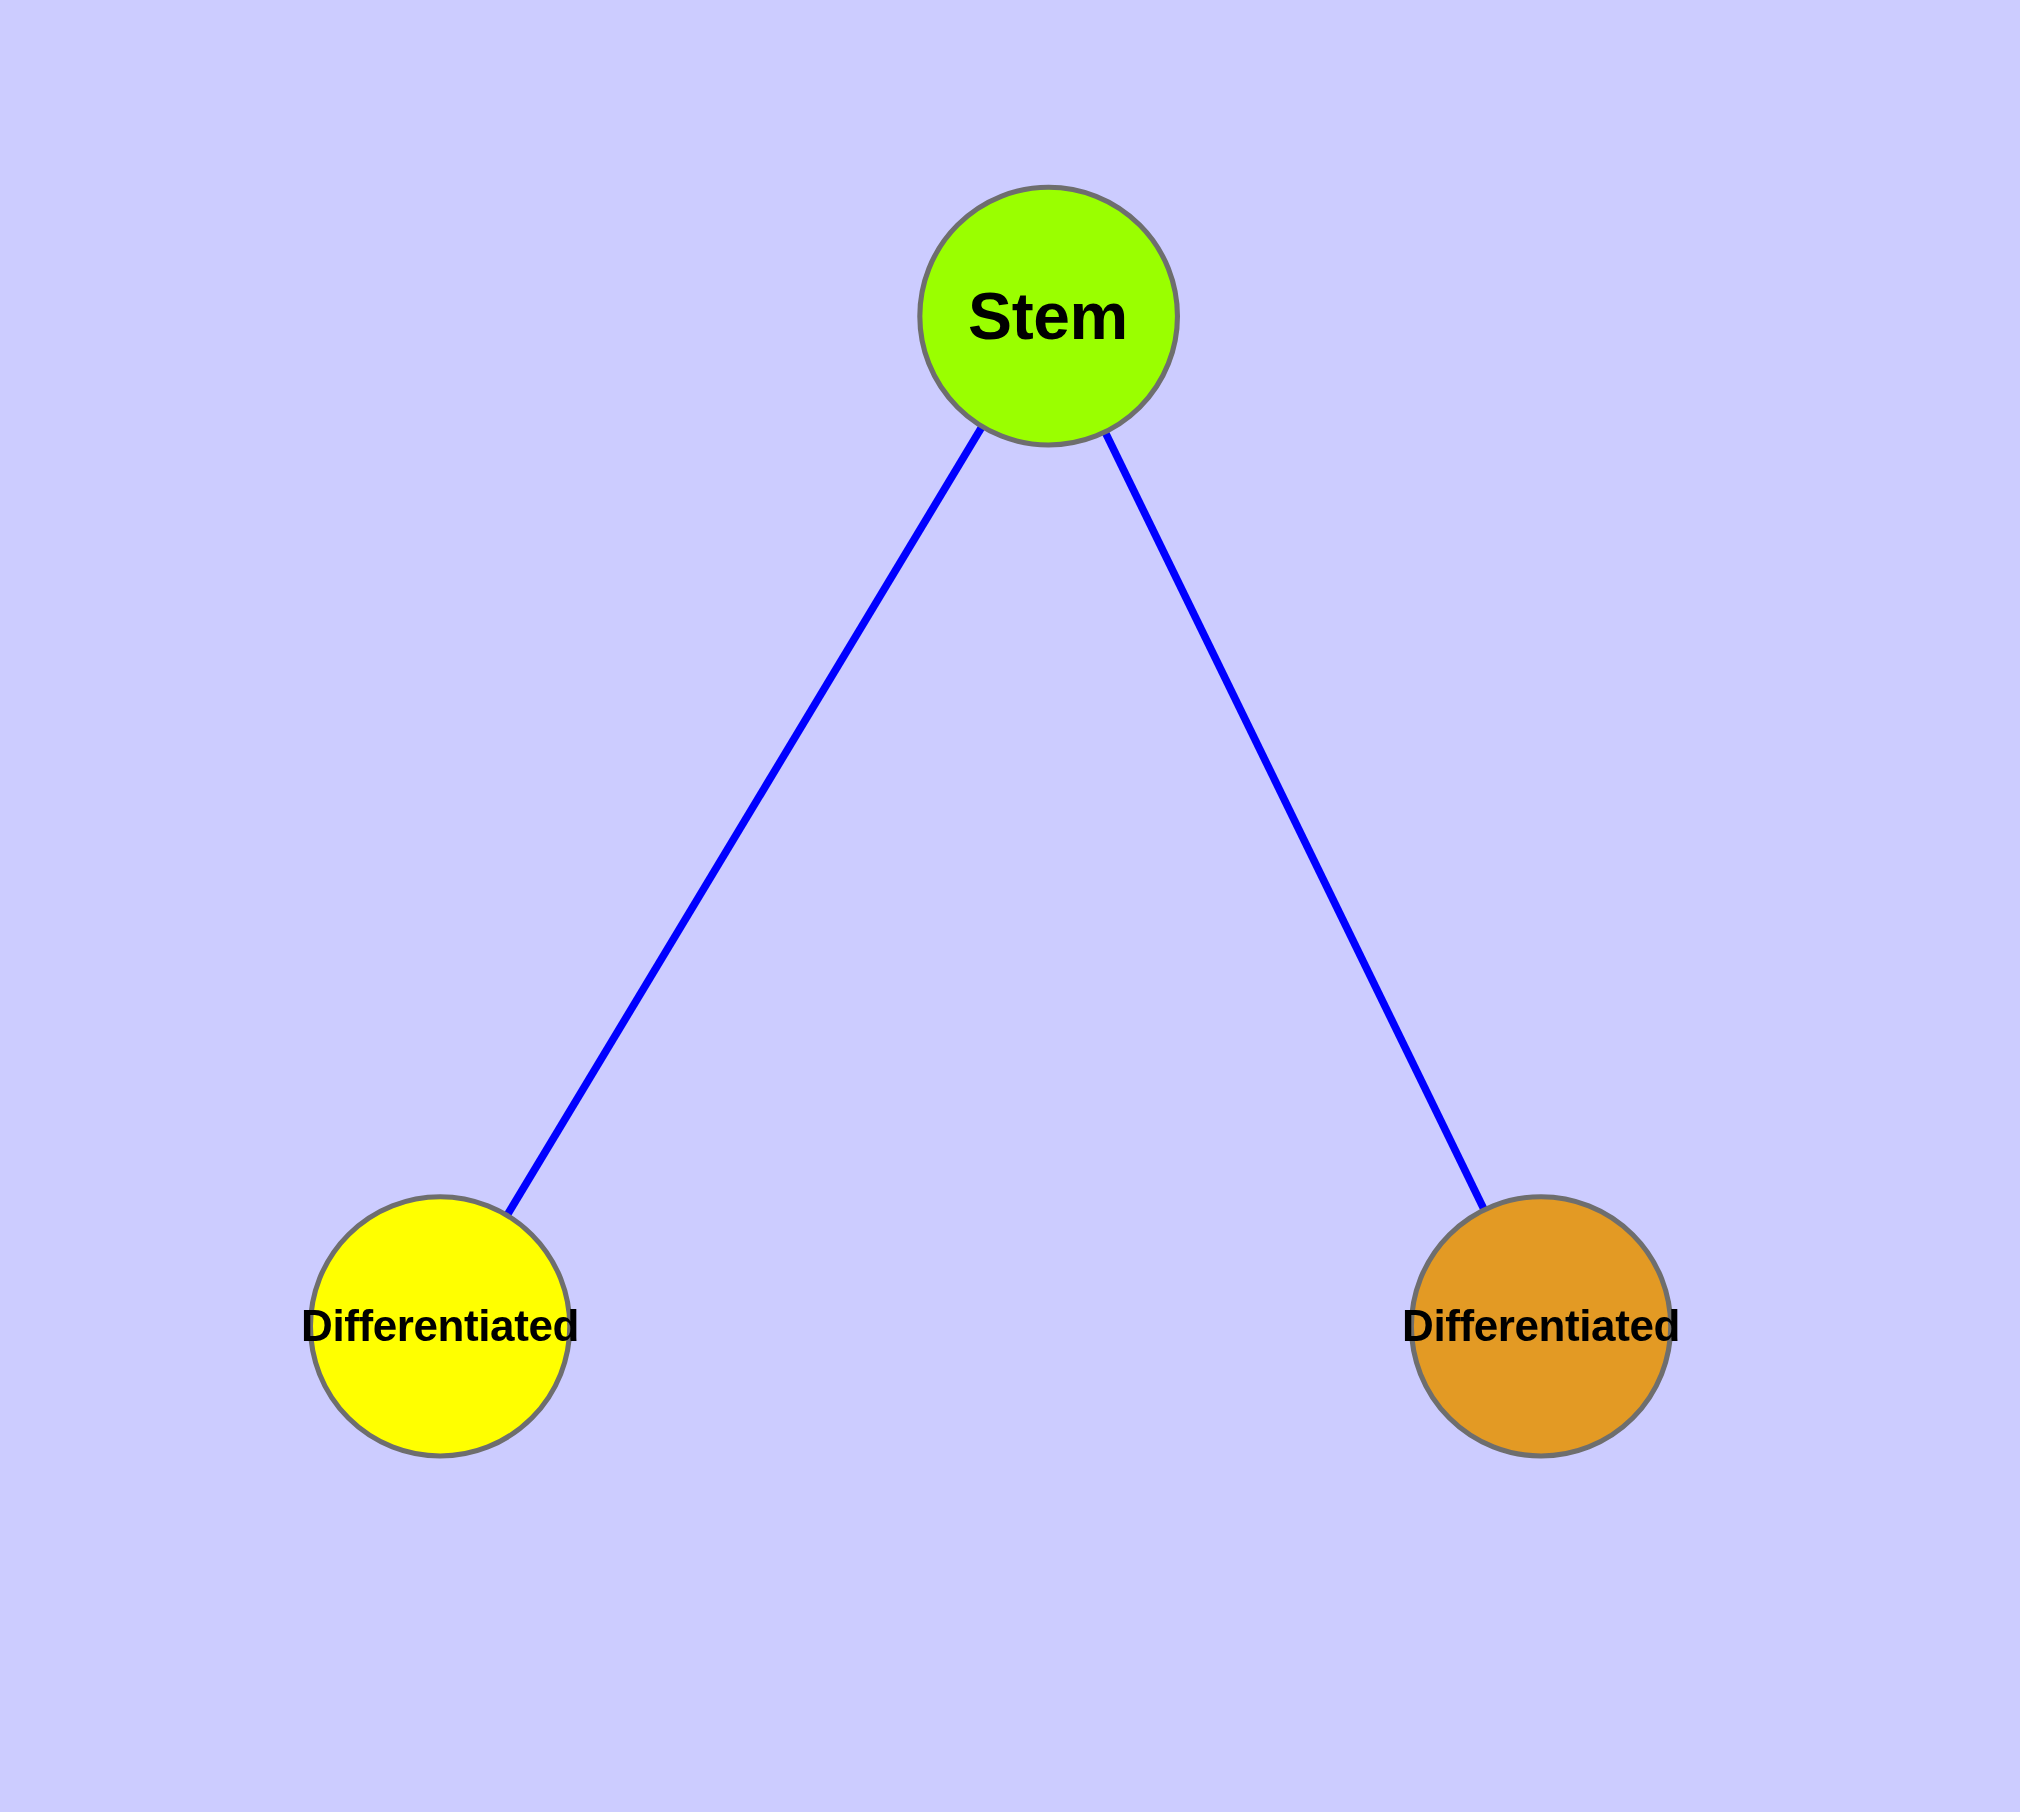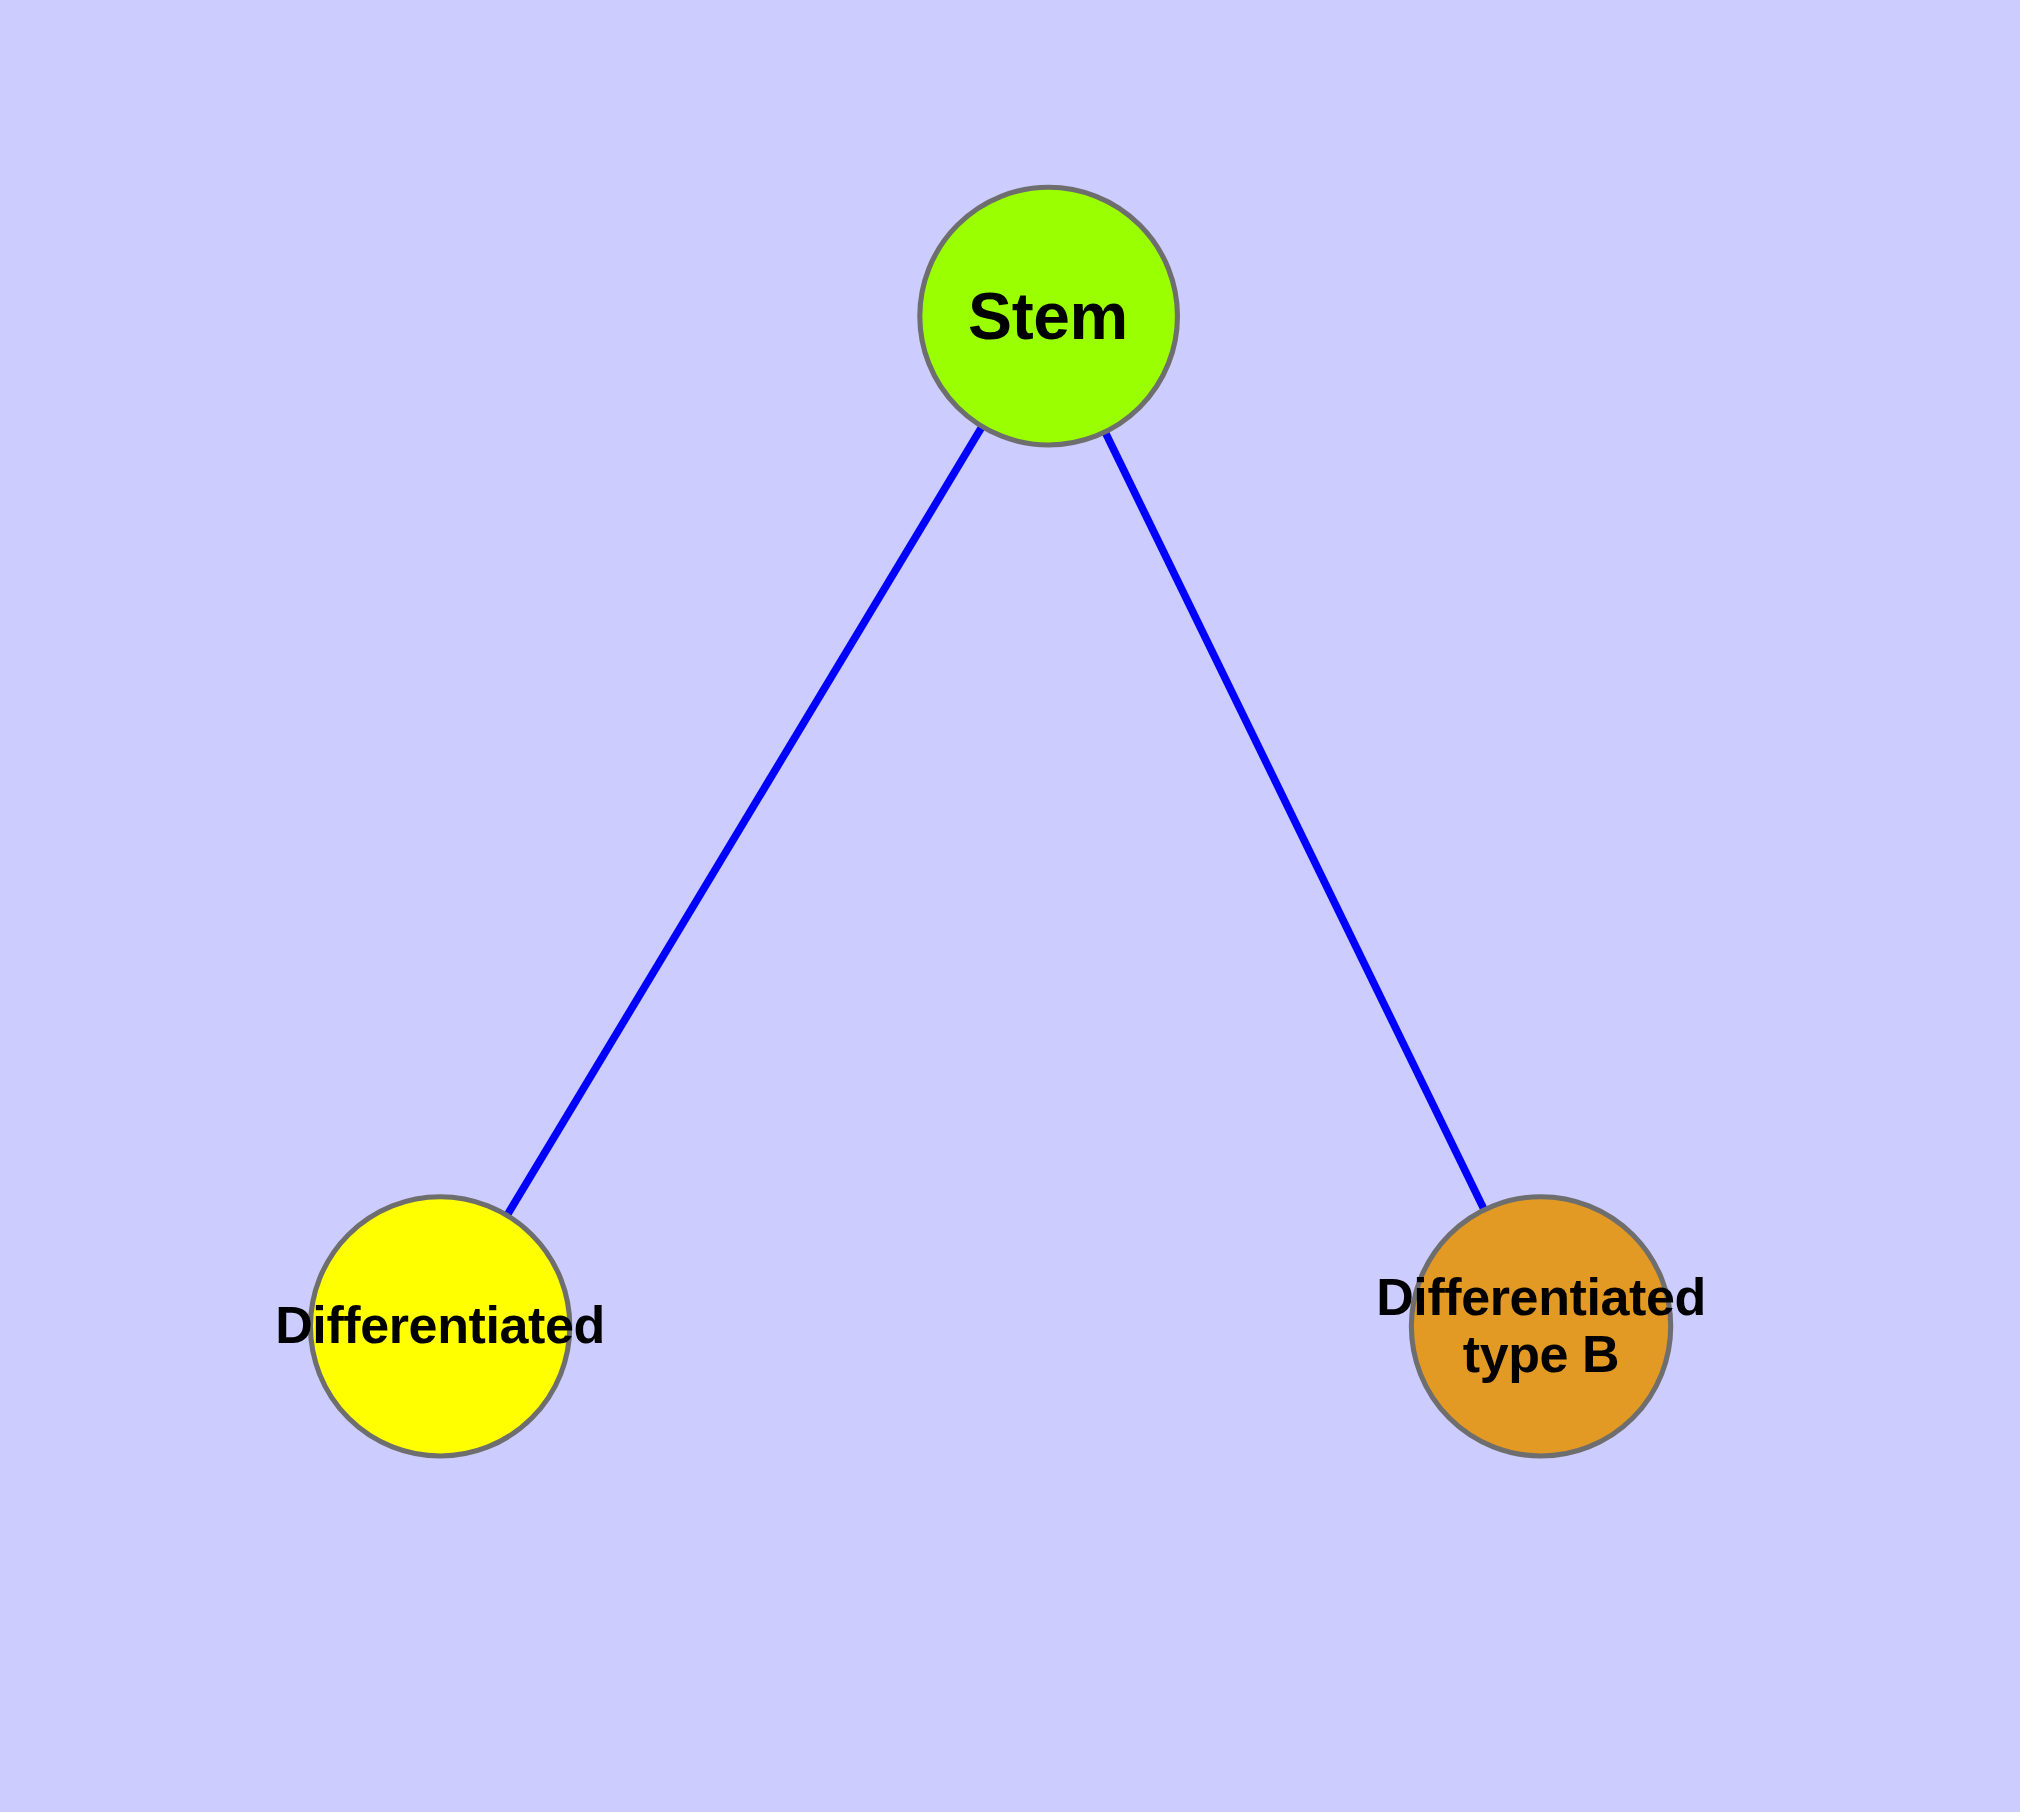--- a/index.html
+++ b/index.html
@@ -34,21 +34,21 @@
     font-weight: bold;
     color: #000000;
     text-align: center;
     line-height: 1.10;
     white-space: pre;
     transform: translate(-50%, -50%);
     pointer-events: none;
     letter-spacing: -0.4px;
   }
   .node-label.single { font-size: 66px; }
-  .node-label.multi  { font-size: 52px; }
+  .node-label.multi  { font-size: 44px; }
 </style>
 </head>
 <body>
 
 <div id="stage" style="width: 2021px; height: 1812px;">
   <div id="canvas-bg" style="background: rgb(204, 204, 255);"></div>
 
   <svg id="graph-svg" viewBox="0 0 2384 2138" width="2021" height="1812">
     <g id="edge-layer">
         <line x1="1160.635771526279" y1="499.7773820900769" x2="595.8802029904352" y2="1437.366013976882" stroke="#0000ff" stroke-width="9" stroke-linecap="butt"></line>
@@ -57,16 +57,16 @@
     <g id="node-layer">
         <circle cx="1237" cy="373" r="152" fill="#9aff00" stroke="#6e6e6e" stroke-width="6"></circle>
         <circle cx="519" cy="1565" r="153" fill="#ffff00" stroke="#6e6e6e" stroke-width="6"></circle>
         <circle cx="1818" cy="1565" r="153" fill="#e39a24" stroke="#6e6e6e" stroke-width="6"></circle>
       </g>
   </svg>
 
   <div id="label-layer">
       <div class="node-label single" style="left: 1048px; top: 316px; color: rgb(0, 0, 0);"><div>Stem</div></div>
       <div class="node-label multi" style="left: 440px; top: 1326px; color: rgb(0, 0, 0);"><div>Differentiated</div></div>
-      <div class="node-label multi" style="left: 1541px; top: 1326px; color: rgb(0, 0, 0);"><div>Differentiated</div><div>type B</div></div>
+      <div class="node-label multi" style="left: 1541px; top: 1326px; color: rgb(0, 0, 0);"><div>Differentiated</div></div>
     </div>
 </div>
 
 
 </body></html>

